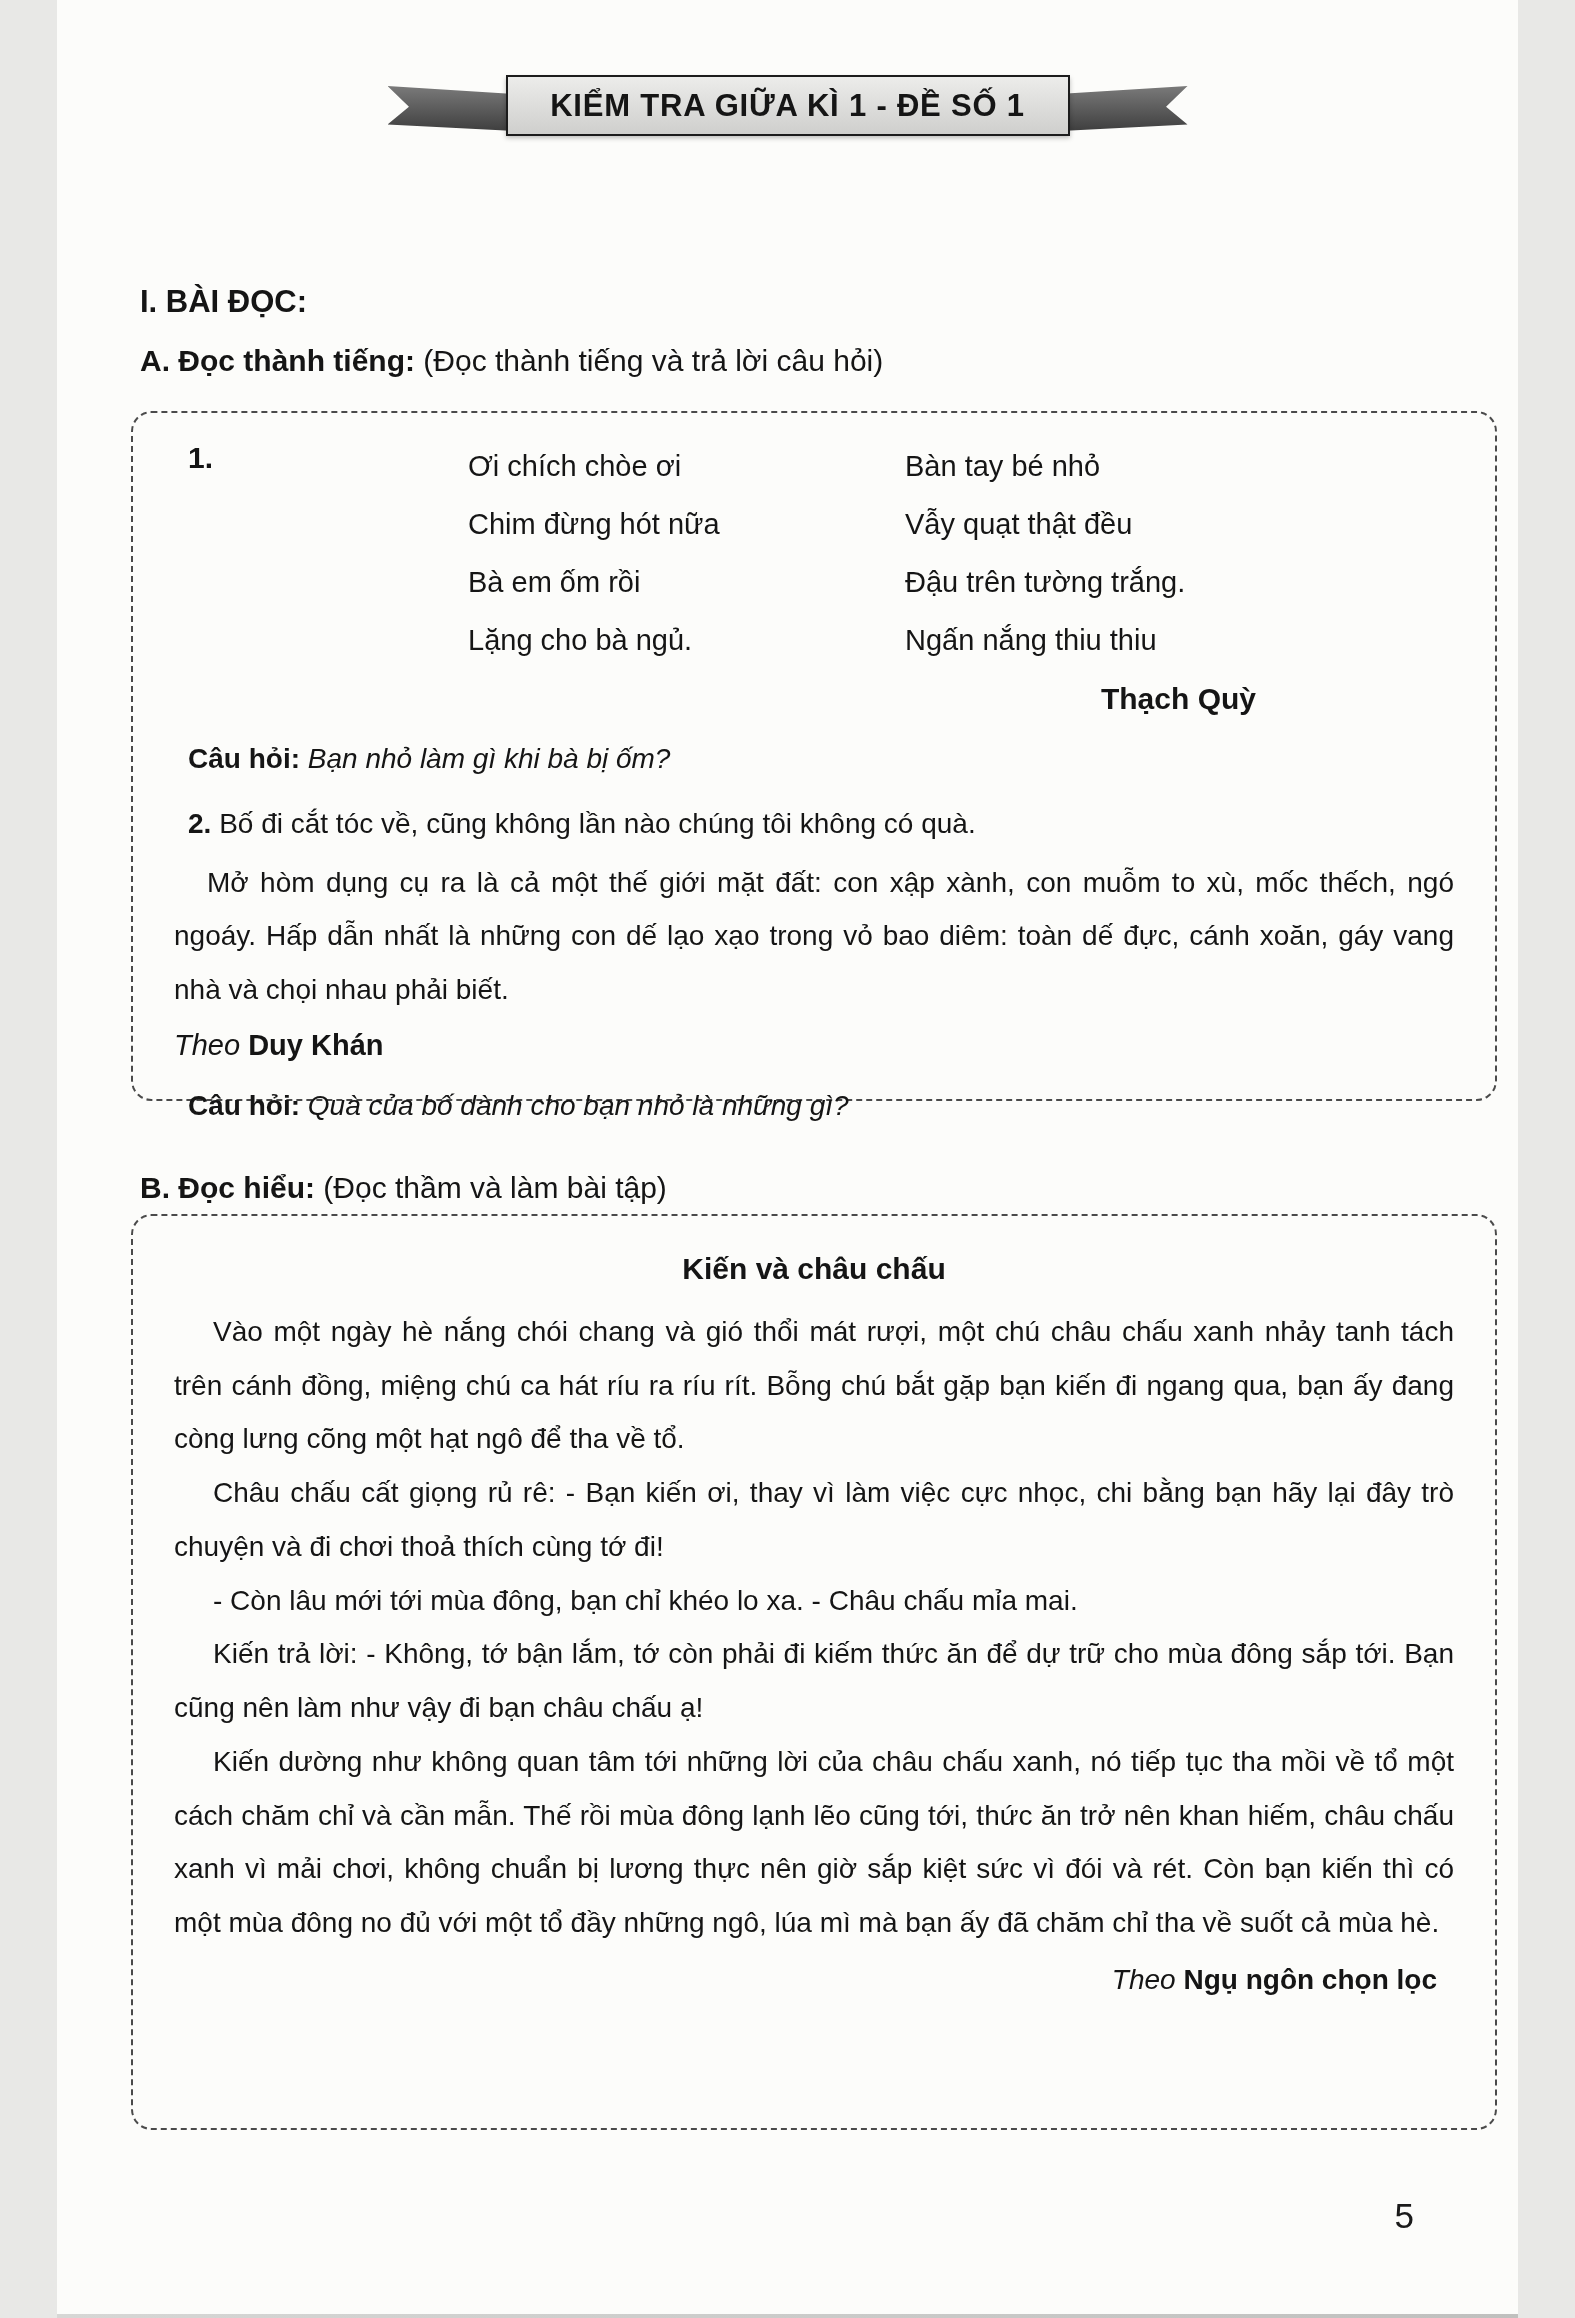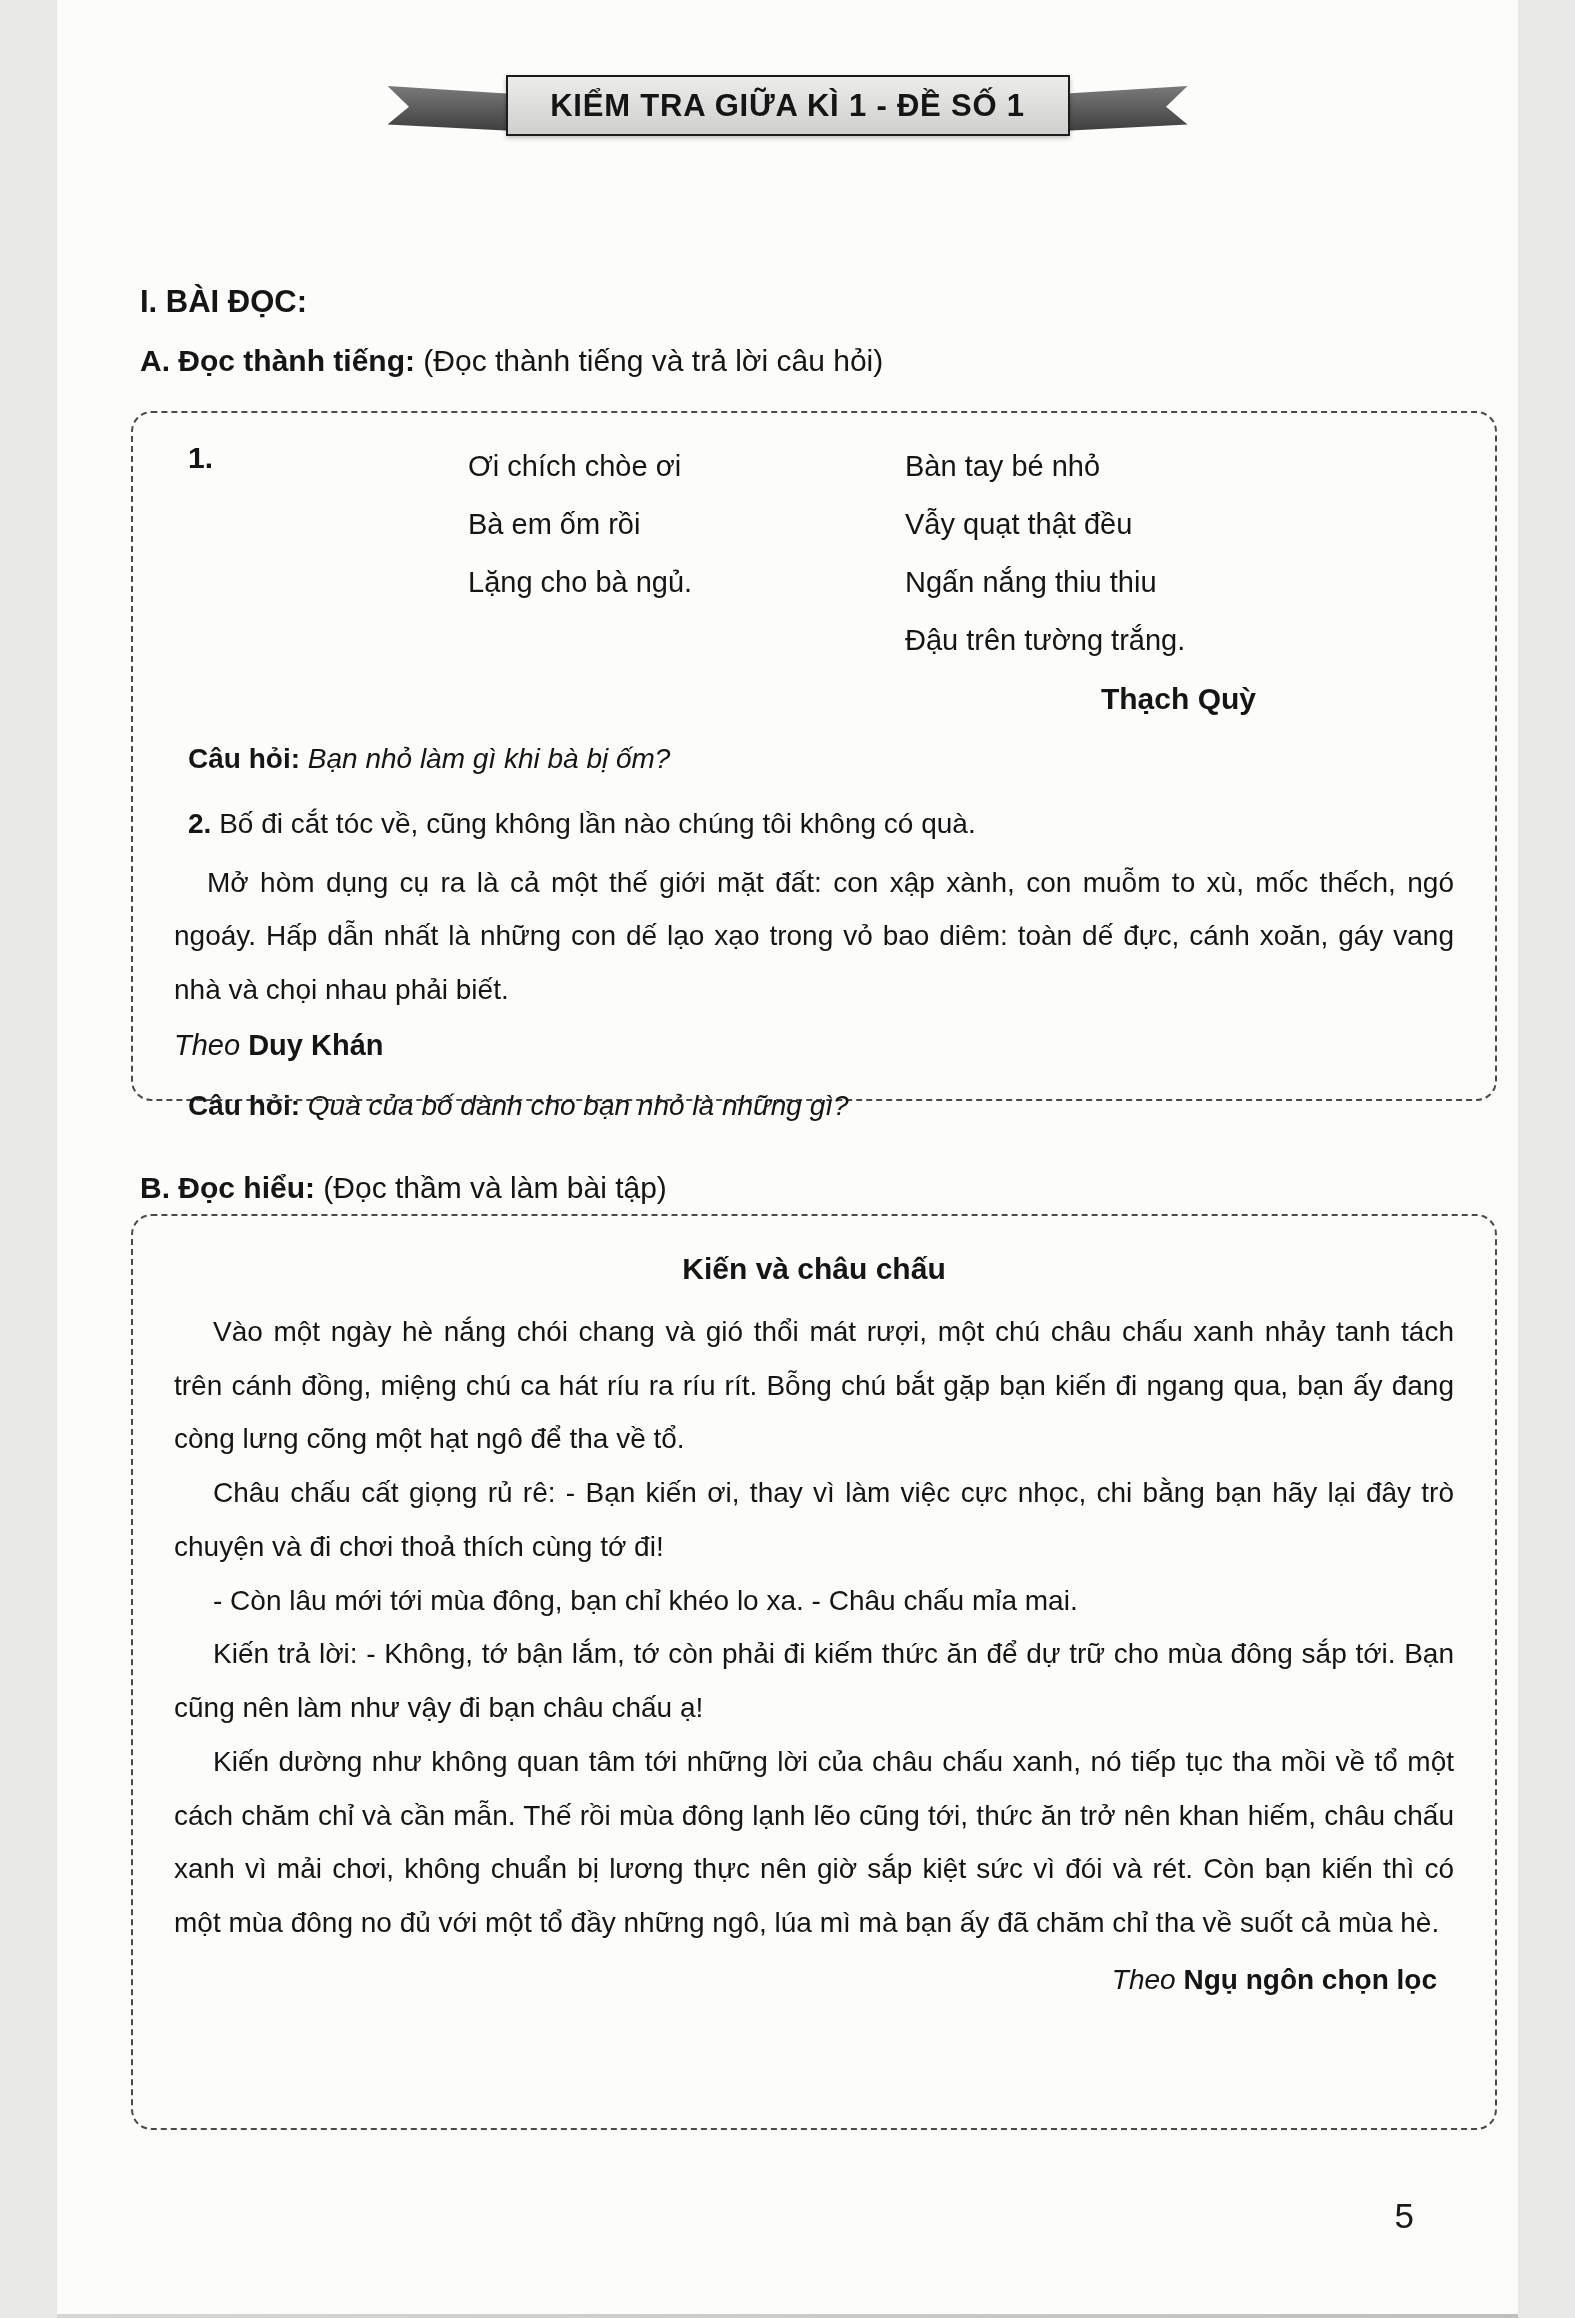--- a/index.html
+++ b/index.html
@@ -94,28 +94,29 @@
     <span class="lbl">A. Đọc thành tiếng:</span>
     <span class="note">(Đọc thành tiếng và trả lời câu hỏi)</span>
   </div>
 
   <div class="dashed-box box1">
 
     <div class="poem-row">
       <div class="poem-num">1.</div>
       <div class="poem-col left">
         <span class="poem-line">Ơi chích chòe ơi</span>
+        <span class="poem-line">Chim đừng hót nữa</span>
         <span class="poem-line">Bà em ốm rồi</span>
         <span class="poem-line">Lặng cho bà ngủ.</span>
       </div>
       <div class="poem-col right">
         <span class="poem-line">Bàn tay bé nhỏ</span>
         <span class="poem-line">Vẫy quạt thật đều</span>
+        <span class="poem-line">Đậu trên tường trắng.</span>
         <span class="poem-line">Ngấn nắng thiu thiu</span>
-        <span class="poem-line">Đậu trên tường trắng.</span>
       </div>
     </div>
 
     <div class="poem-author">Thạch Quỳ</div>
 
     <div class="question">
       <span class="q-label">Câu hỏi:</span>
       <span class="q-text">Bạn nhỏ làm gì khi bà bị ốm?</span>
     </div>
 

